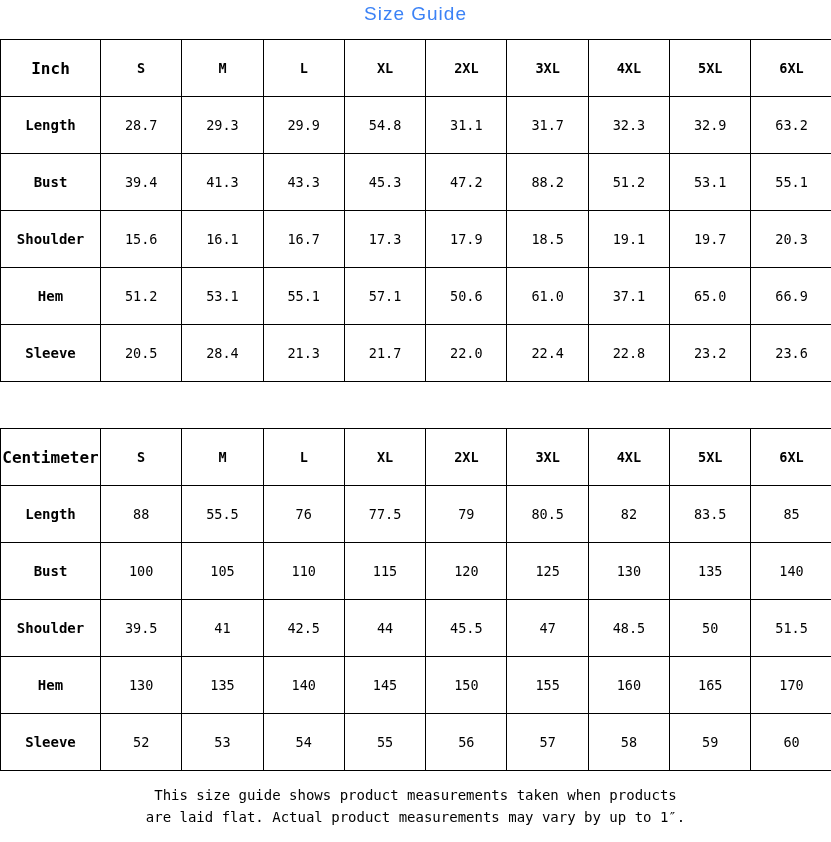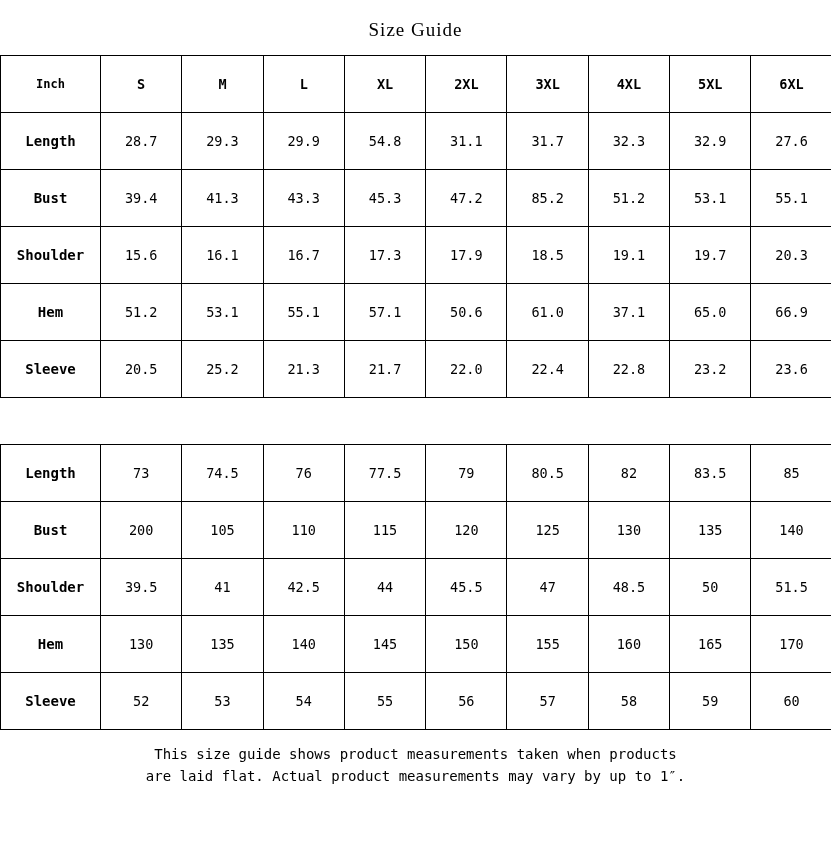--- a/index.html
+++ b/index.html
@@ -17,25 +17,25 @@
   .page {
     position: relative;
     width: 831px;
     height: 842px;
     box-sizing: border-box;
   }
   .title {
     text-align: center;
     font-size: 19px;
     letter-spacing: 1px;
-    padding-top: 19px;
+    padding-top: 3px;
     padding-bottom: 14px;
-    font-family: Liberation Serif, serif;
+    font-family: Liberation Sans, sans-serif;
     font-weight: normal;
-    color: #000000;
+    color: #3b82f6;
   }
   table.size-table {
     border-collapse: collapse;
     width: 831px;
     table-layout: fixed;
   }
   table.size-table td {
     border: 1px solid #000000;
     text-align: center;
     vertical-align: middle;
@@ -48,21 +48,21 @@
   table.size-table td.hdr {
     font-weight: bold;
     font-size: 13.5px;
   }
   table.size-table td.rowlabel {
     font-weight: bold;
     font-size: 14px;
   }
   table.size-table td.unit {
     font-weight: bold;
-    font-size: 12px;
+    font-size: 16px;
   }
   col.firstcol { width: 100px; }
   col.datacol { width: 81.3px; }
   .spacer {
     height: 46px;
     width: 831px;
   }
   .footnote {
     text-align: center;
     font-size: 14px;
@@ -109,30 +109,30 @@
       <tr>
         <td class="rowlabel">Length</td>
         <td>28.7</td>
         <td>29.3</td>
         <td>29.9</td>
         <td>54.8</td>
         <td>31.1</td>
         <td>31.7</td>
         <td>32.3</td>
         <td>32.9</td>
-        <td>27.6</td>
+        <td>63.2</td>
       </tr>
       <tr>
         <td class="rowlabel">Bust</td>
         <td>39.4</td>
         <td>41.3</td>
         <td>43.3</td>
         <td>45.3</td>
         <td>47.2</td>
-        <td>85.2</td>
+        <td>88.2</td>
         <td>51.2</td>
         <td>53.1</td>
         <td>55.1</td>
       </tr>
       <tr>
         <td class="rowlabel">Shoulder</td>
         <td>15.6</td>
         <td>16.1</td>
         <td>16.7</td>
         <td>17.3</td>
@@ -150,21 +150,21 @@
         <td>57.1</td>
         <td>50.6</td>
         <td>61.0</td>
         <td>37.1</td>
         <td>65.0</td>
         <td>66.9</td>
       </tr>
       <tr>
         <td class="rowlabel">Sleeve</td>
         <td>20.5</td>
-        <td>25.2</td>
+        <td>28.4</td>
         <td>21.3</td>
         <td>21.7</td>
         <td>22.0</td>
         <td>22.4</td>
         <td>22.8</td>
         <td>23.2</td>
         <td>23.6</td>
       </tr>
     </tbody>
   </table>
@@ -179,34 +179,46 @@
         <col class="datacol">
         <col class="datacol">
       <col class="datacol">
         <col class="datacol">
         <col class="datacol">
         <col class="datacol">
       <col class="datacol">
     </colgroup>
     <tbody>
       <tr>
+        <td class="unit">Centimeter</td>
+        <td class="hdr">S</td>
+        <td class="hdr">M</td>
+        <td class="hdr">L</td>
+        <td class="hdr">XL</td>
+        <td class="hdr">2XL</td>
+        <td class="hdr">3XL</td>
+        <td class="hdr">4XL</td>
+        <td class="hdr">5XL</td>
+        <td class="hdr">6XL</td>
+      </tr>
+      <tr>
         <td class="rowlabel">Length</td>
-        <td>73</td>
-        <td>74.5</td>
+        <td>88</td>
+        <td>55.5</td>
         <td>76</td>
         <td>77.5</td>
         <td>79</td>
         <td>80.5</td>
         <td>82</td>
         <td>83.5</td>
         <td>85</td>
       </tr>
       <tr>
         <td class="rowlabel">Bust</td>
-        <td>200</td>
+        <td>100</td>
         <td>105</td>
         <td>110</td>
         <td>115</td>
         <td>120</td>
         <td>125</td>
         <td>130</td>
         <td>135</td>
         <td>140</td>
       </tr>
       <tr>

